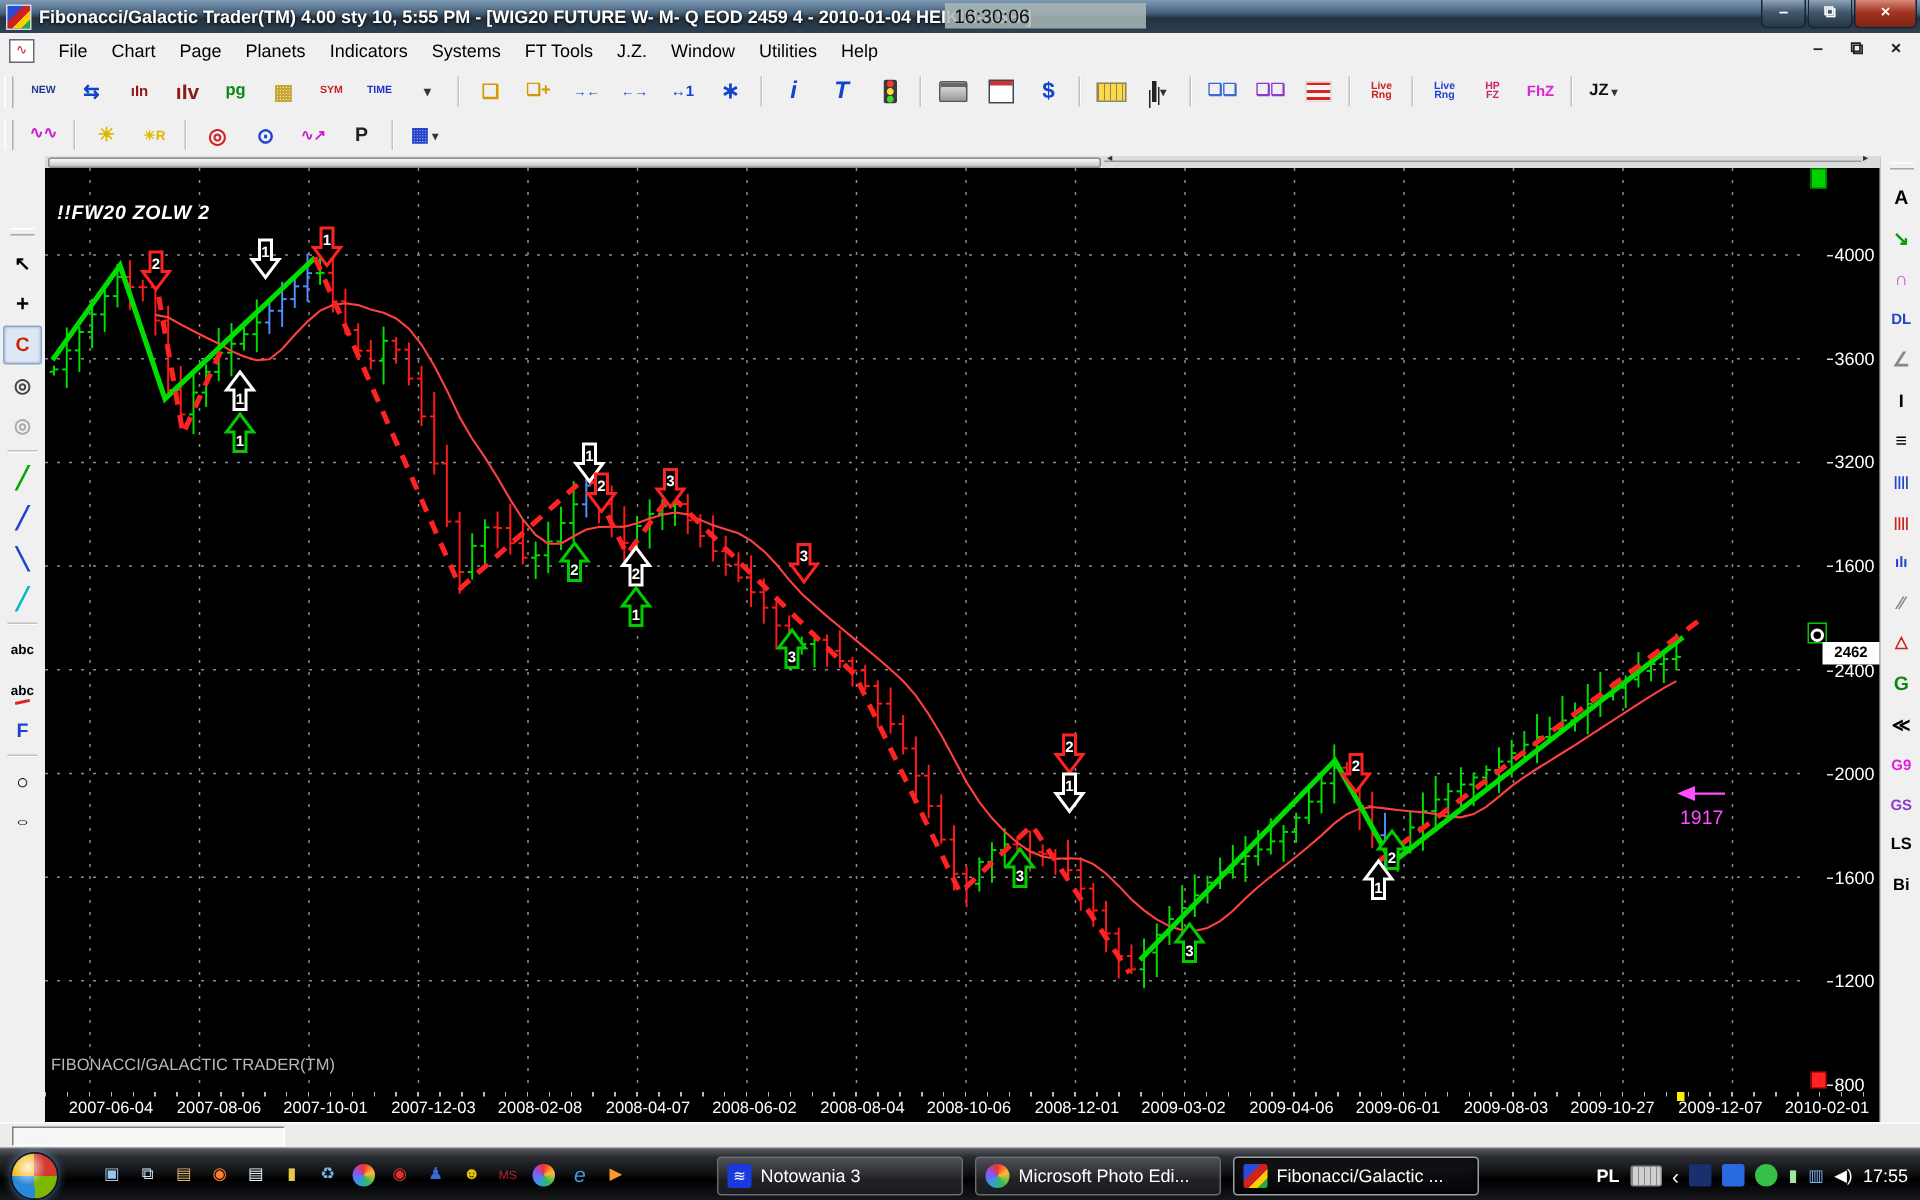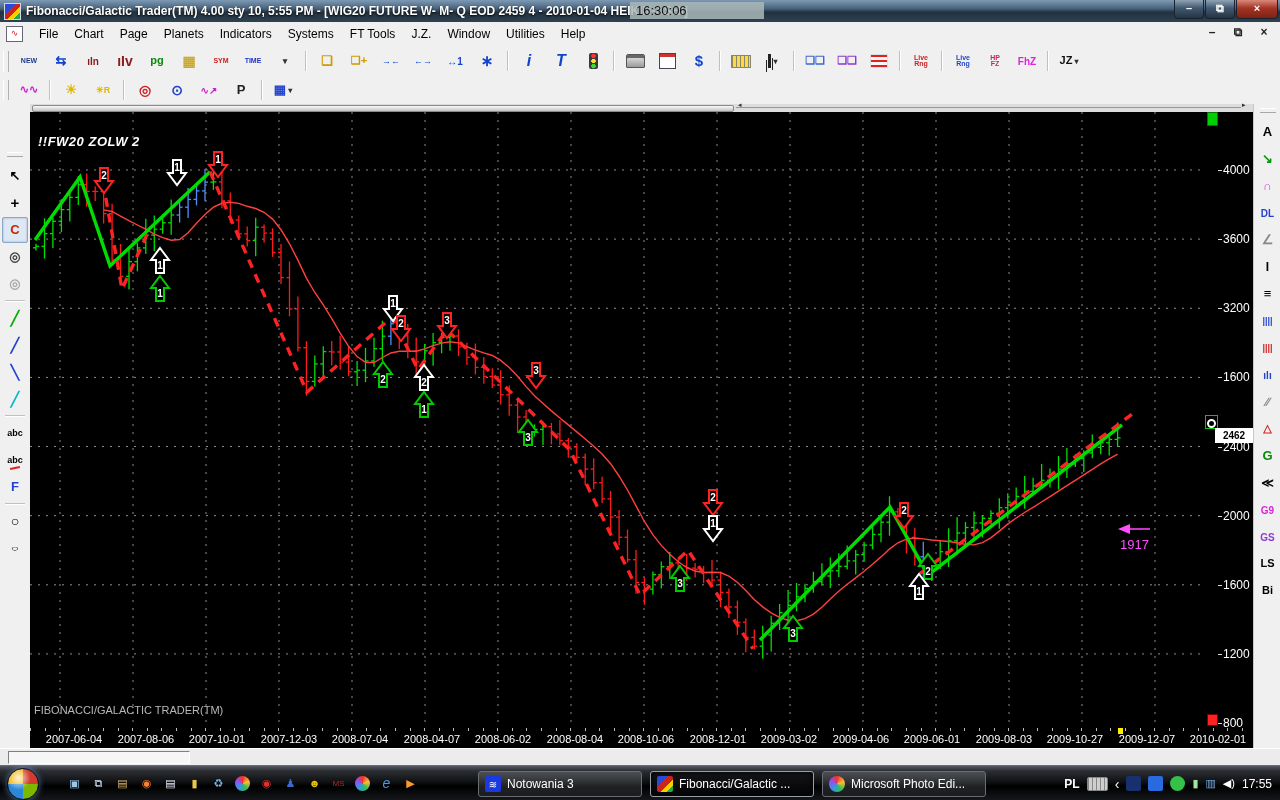--- a/index.html
+++ b/index.html
@@ -944,21 +944,21 @@
       </div>
   </div>
 
   <div id="date-row" class="abs">
     <div id="yellow-tick" class="abs"></div>
     <div id="date-labels">
         <div class="dt-lab" style="left: 9px;">2007-06-04</div>
         <div class="dt-lab" style="left: 81px;">2007-08-06</div>
         <div class="dt-lab" style="left: 152px;">2007-10-01</div>
         <div class="dt-lab" style="left: 224px;">2007-12-03</div>
-        <div class="dt-lab" style="left: 295px;">2008-07-04</div>
+        <div class="dt-lab" style="left: 295px;">2008-02-08</div>
         <div class="dt-lab" style="left: 367px;">2008-04-07</div>
         <div class="dt-lab" style="left: 438px;">2008-06-02</div>
         <div class="dt-lab" style="left: 510px;">2008-08-04</div>
         <div class="dt-lab" style="left: 581px;">2008-10-06</div>
         <div class="dt-lab" style="left: 653px;">2008-12-01</div>
         <div class="dt-lab" style="left: 724px;">2009-03-02</div>
         <div class="dt-lab" style="left: 796px;">2009-04-06</div>
         <div class="dt-lab" style="left: 867px;">2009-06-01</div>
         <div class="dt-lab" style="left: 939px;">2009-08-03</div>
         <div class="dt-lab" style="left: 1010px;">2009-10-27</div>
@@ -1019,27 +1019,27 @@
         </div>
         <div class="ql">
           <span style="color: rgb(255, 154, 42); font-size: 11px; white-space: pre; line-height: 0.9; text-align: center;">▶</span>
         </div>
       </div>
     <div id="task-buttons" class="abs">
         <div class="tkbtn">
           <span class="tkicon tk-ic-not">≋</span>
           <span>Notowania 3</span>
         </div>
+        <div class="tkbtn">
+          <span class="tkicon tk-ic-pe"></span>
+          <span>Microsoft Photo Edi...</span>
+        </div>
         <div class="tkbtn active">
           <span class="tkicon tk-ic-fib"></span>
           <span>Fibonacci/Galactic ...</span>
-        </div>
-        <div class="tkbtn">
-          <span class="tkicon tk-ic-pe"></span>
-          <span>Microsoft Photo Edi...</span>
         </div>
       </div>
     <div id="tray">
       <span style="font-weight:bold">PL</span>
       <span id="kbd-icon"></span>
       <span class="tray-glyph" style="font-size:14px">‹</span>
       <span class="tray-sq" style="background:#18306e"></span>
       <span class="tray-sq" style="background:#2a6ae0"></span>
       <span class="tray-sq" style="background:#35c04a;border-radius:50%"></span>
       <span class="tray-glyph" style="color:#9fe89f">▮</span>

